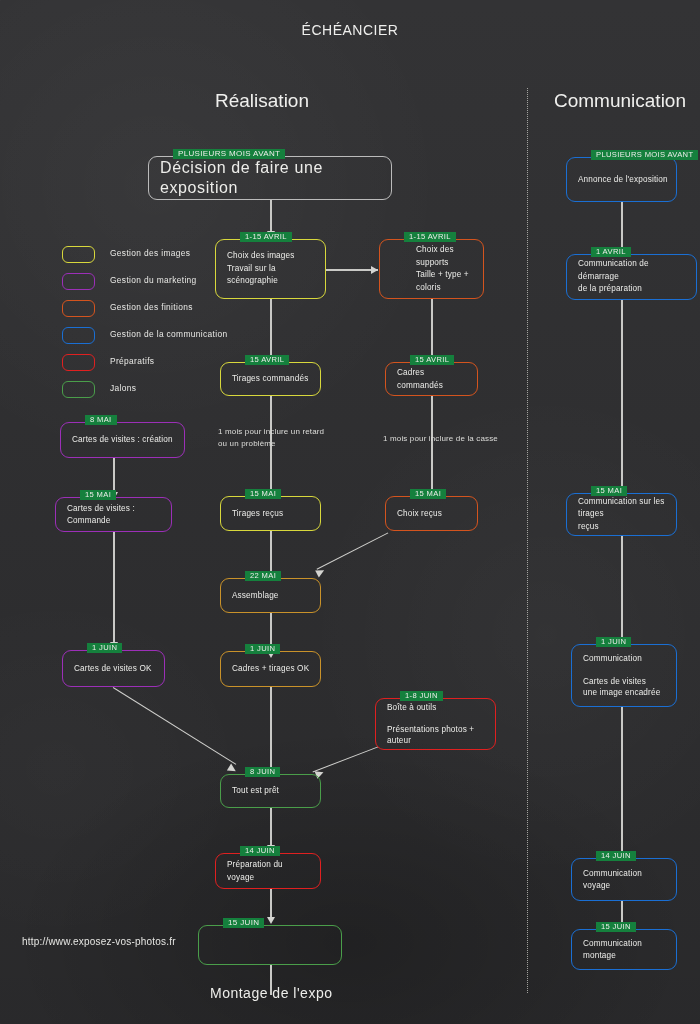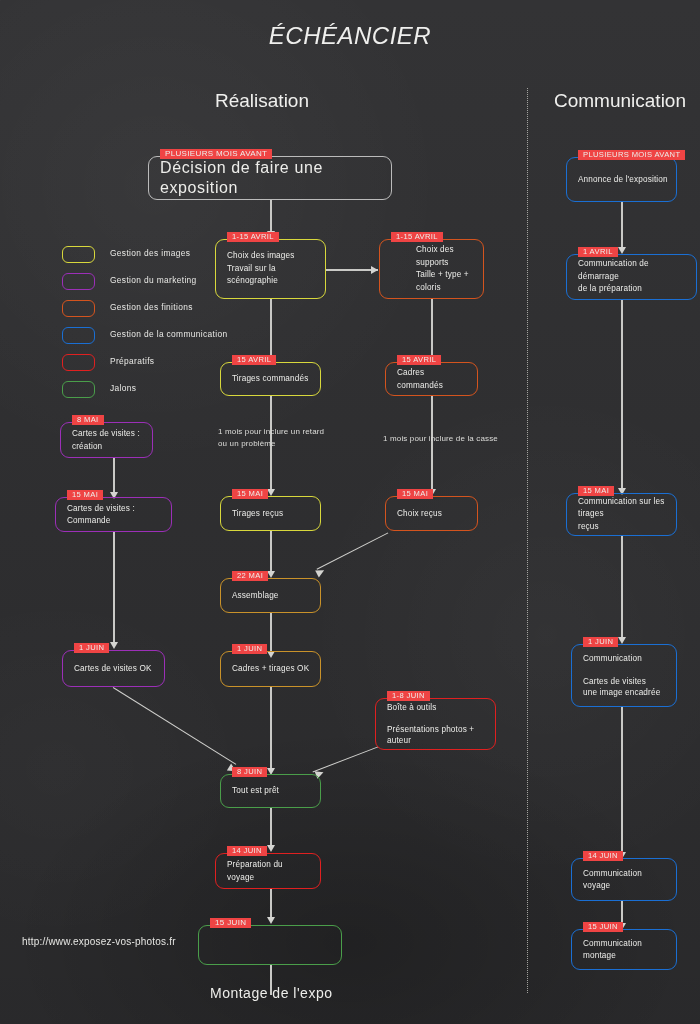--- a/index.html
+++ b/index.html
@@ -20,21 +20,21 @@
       radial-gradient(ellipse 40% 25% at 8% 75%, rgba(255,255,255,0.02), rgba(0,0,0,0) 70%),
       linear-gradient(118deg, rgba(255,255,255,0.015) 0 1px, rgba(0,0,0,0) 1px 7px),
       linear-gradient(62deg, rgba(255,255,255,0.012) 0 1px, rgba(0,0,0,0) 1px 11px),
       linear-gradient(180deg, rgba(255,255,255,0.02), rgba(0,0,0,0.12));
     pointer-events:none;
   }
   #layer{position:absolute;inset:0;}
 
   .ttl{
     position:absolute;left:0;right:0;text-align:center;top:22px;
-    font-size:24px;letter-spacing:.5px;color:#efefed;font-style:italic;
+    font-size:14px;letter-spacing:.5px;color:#efefed;
   }
   .colhead{
     position:absolute;font-size:19px;color:#f0f0ee;white-space:nowrap;
     transform:translateX(-50%);
   }
   .divider{
     position:absolute;left:527px;top:88px;width:0;height:905px;
     border-left:1px dotted #b9b9b4;opacity:.85;
   }
   .url{
@@ -42,24 +42,24 @@
     letter-spacing:.2px;white-space:nowrap;
   }
 
   
   .node{
     position:absolute;box-sizing:border-box;
     border:1.6px solid #bbb;border-radius:9px;
     background:transparent;
   }
   .node .date{
-    position:absolute;top:-8px;left:11px;
+    position:absolute;top:-8px;left:24px;
     font-size:7.6px;letter-spacing:.35px;
     padding:0 5px;white-space:nowrap;
-    background:#ef4444;color:#ededea;line-height:10px;
+    background:#15803d;color:#ededea;line-height:10px;
   }
   .node .body{
     position:absolute;left:11px;right:8px;top:50%;
     transform:translateY(-50%);
     font-size:8.2px;line-height:12.5px;color:#ededea;
     letter-spacing:.15px;
   }
   .node.big .body{font-size:16px;line-height:20px;letter-spacing:.6px;}
   .node.mid .body{font-size:14px;line-height:18px;letter-spacing:.5px;margin-top:48px;}
   .node.big .date, .node.mid .date{font-size:8px;}
@@ -266,21 +266,21 @@
   <div class="node" style="left:215px;top:853px;width:106px;height:36px;border-color:#e02020;">
     <span class="date">14 JUIN</span>
     <span class="body">Préparation du voyage</span>
   </div>
 
   <div class="node mid" style="left:198px;top:925px;width:144px;height:40px;border-color:#4a9e4a;">
     <span class="date">15 JUIN</span>
     <span class="body">Montage de l'expo</span>
   </div>
 
-  <div class="node" style="left:60px;top:422px;width:93px;height:36px;border-color:#9c2fb8;padding-left:12px;">
+  <div class="node" style="left:60px;top:422px;width:125px;height:36px;border-color:#9c2fb8;padding-left:12px;">
     <span class="date">8 MAI</span>
     <span class="body">Cartes de visites : création</span>
   </div>
 
   <div class="node" style="left:55px;top:497px;width:117px;height:35px;border-color:#9c2fb8;">
     <span class="date">15 MAI</span>
     <span class="body">Cartes de visites : Commande</span>
   </div>
 
   <div class="node" style="left:62px;top:650px;width:103px;height:37px;border-color:#9c2fb8;">

